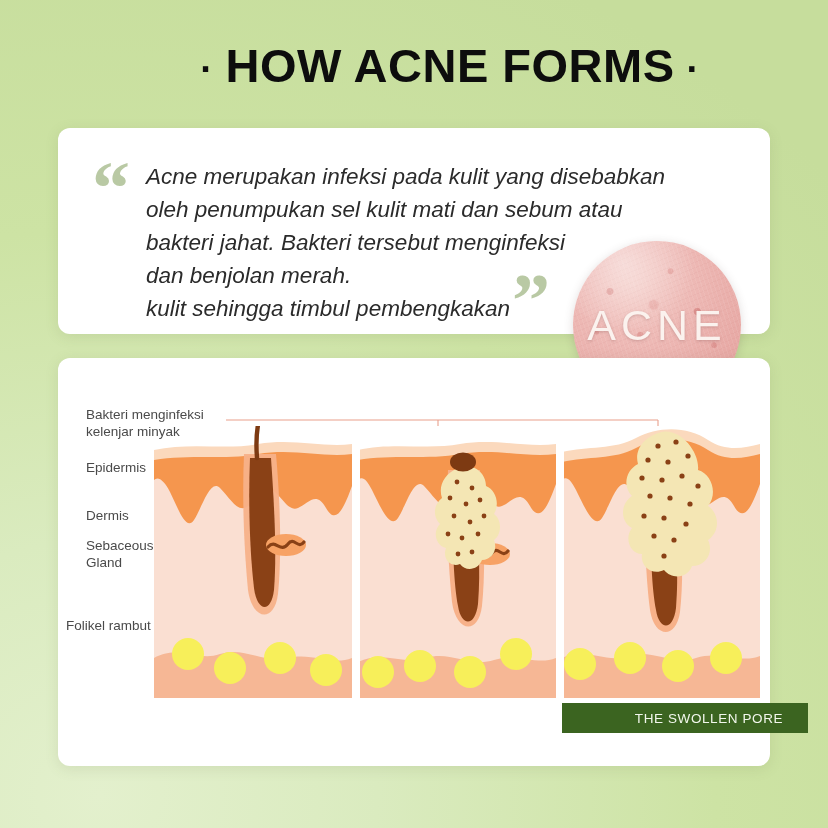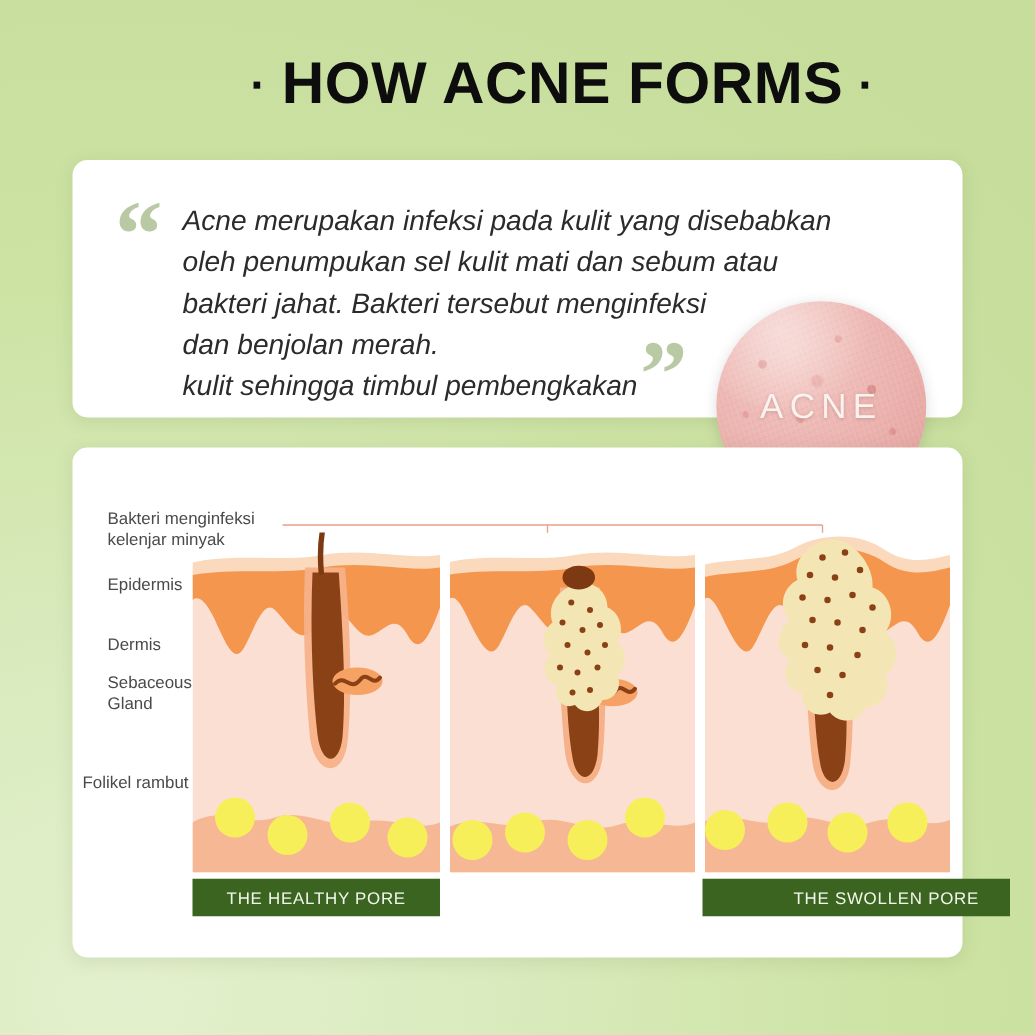--- a/index.html
+++ b/index.html
@@ -78,21 +78,21 @@
       repeating-linear-gradient(158deg, rgba(190,120,118,.16) 0 1px, transparent 1px 5px);
   }
   #acne-circle .sheen{
     position:absolute;left:-10%;top:-18%;width:90%;height:70%;
     border-radius:50%;
     background:radial-gradient(circle at 45% 45%, rgba(255,255,255,.42), rgba(255,255,255,0) 68%);
   }
   #acne-label{
     position:absolute;left:0;right:0;top:50%;transform:translateY(-50%);
     text-align:center;color:#fbf2ee;
-    font-size:28px;letter-spacing:5px;font-weight:400;
+    font-size:43px;letter-spacing:5px;font-weight:400;
     font-family:"Liberation Sans", sans-serif;
     text-shadow:0 1px 3px rgba(140,90,88,.35);
   }
 
   
   #diagram{position:absolute;left:58px;top:358px;width:644px;height:408px;}
   .dlabel{
     position:absolute;color:#4a4a4a;font-size:13.5px;line-height:17px;
     font-family:"Liberation Sans", sans-serif;text-align:left;
   }
@@ -311,17 +311,16 @@
     </div>
     <div class="dlabel" style="left:28px;top:179px;">
       <div>Sebaceous</div>
       <div>Gland</div>
     </div>
     <div class="dlabel" style="left:8px;top:259px;">
       <div>Folikel rambut</div>
     </div>
 
     
-    <div class="panel-cap" style="left:96px;top:345px;width:198px;">THE HEALTHY PORE</div>
     <div class="panel-cap" style="left:504px;top:345px;width:198px;padding-left:48px;">THE SWOLLEN PORE</div>
   </div>
 
 </div>
 
 </body></html>

